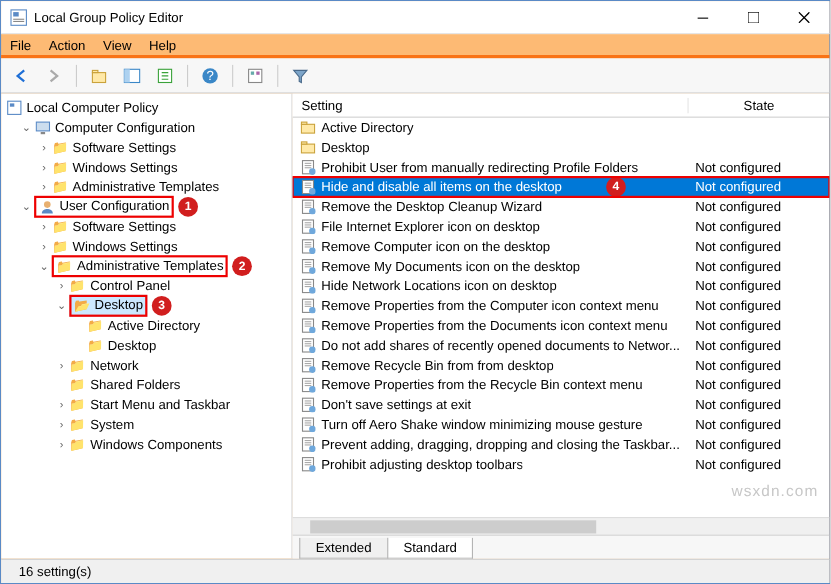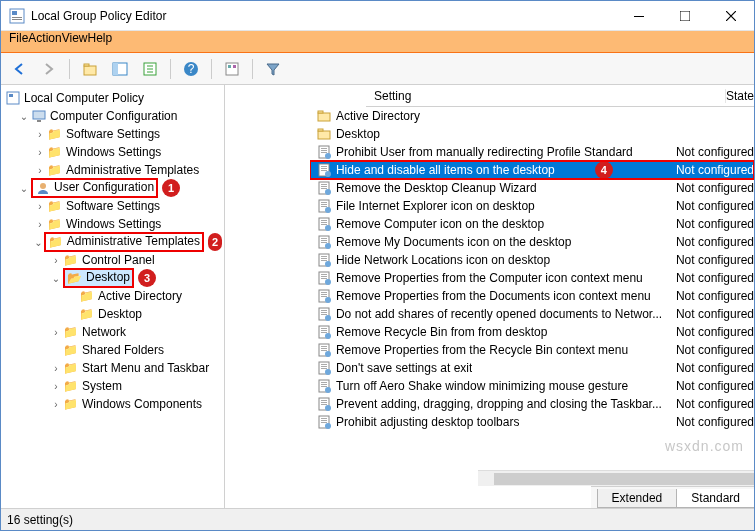--- a/index.html
+++ b/index.html
@@ -3,53 +3,53 @@
 <meta charset="utf-8">
 <style>
   * { box-sizing: border-box; margin: 0; padding: 0; font-family: "Segoe UI", Tahoma, sans-serif; font-size: 12px; }
   body { background: #fff; width: 755px; height: 531px; overflow: hidden; }
   .window { width: 755px; height: 531px; border: 1px solid #5a8ac6; display: flex; flex-direction: column; background: #fdba74; }
   .titlebar { height: 30px; background: #fff; display: flex; align-items: center; padding-left: 8px; border-bottom: 1px solid #e5e5e5; }
   .titlebar .app-icon { margin-right: 6px; display:flex; }
   .titlebar .title { flex: 1; font-size: 12px; color: #000; }
   .winbtns { display: flex; height: 100%; }
   .winbtn { width: 46px; display: flex; align-items: center; justify-content: center; color: #333; }
-  .menubar { height: 22px; display: flex; align-items: flex-start; padding-left: 8px; border-bottom: 1px solid #f97316; }
+  .menubar { height: 22px; display: flex; align-items: center; padding-left: 8px; border-bottom: 3px solid #f97316; gap: 16px; }
   .menubar span { font-size: 12px; color: #000; }
   .toolbar { height: 32px; display: flex; align-items: center; padding: 0 6px; gap: 6px; border-bottom: 1px solid #d0d0d0; background: #f7f7f7; }
   .toolbar .sep { width: 1px; height: 20px; background: #ccc; margin: 0 2px; }
   .ticon { width: 24px; height: 24px; display: flex; align-items: center; justify-content: center; border: 1px solid transparent; }
   .body { flex: 1; display: flex; overflow: hidden; }
-  .tree { width: 224px; border-right: 1px solid #d0d0d0; padding: 4px 2px; overflow: auto; background: #fff; }
+  .tree { width: 265px; border-right: 1px solid #d0d0d0; padding: 4px 2px; overflow: auto; background: #fff; }
   .tree-row { display: flex; align-items: center; height: 18px; white-space: nowrap; }
   .tw { width: 14px; display:flex; align-items:center; justify-content:center; font-size:10px; color:#666; }
   .ic { width: 16px; height: 16px; margin-right: 3px; display:flex; align-items:center; justify-content:center; }
   .lbl { font-size: 12px; }
   .ind0 { padding-left: 2px; } .ind1 { padding-left: 14px; } .ind2 { padding-left: 30px; }
   .ind3 { padding-left: 46px; } .ind4 { padding-left: 62px; }
   .hl-red { border: 2px solid #e00; padding: 0 2px; display: inline-flex; }
   .hl-sel { background: #cce8ff; }
   .badge { width: 18px; height: 18px; border-radius: 9px; color: #fff; font-weight: bold; font-size: 11px; display: flex; align-items: center; justify-content: center; margin-left: 4px; }
   .b1 { background: #d11e1e; } .b2 { background: #d11e1e; } .b3 { background: #d11e1e; } .b4 { background: #d11e1e; }
-  .rightpane { flex: 1; display: flex; flex-direction: column; background:#fff;align-items:flex-end; }
+  .rightpane { flex: 1; display: flex; flex-direction: column; background:#fff; }
   .colhdr { height: 22px; display: flex; align-items: center; border-bottom: 1px solid #d0d0d0; background: #fff; }
   .colhdr .ch1 { width: 360px; padding-left: 8px; font-size: 12px; border-right: 1px solid #e5e5e5; }
   .colhdr .ch2 { flex: 1; text-align: center; font-size: 12px; }
   .list { flex: 1; overflow: auto; position: relative; padding-bottom: 18px; }
   .row { display: flex; align-items: center; height: 18px; }
   .row .c1 { width: 360px; display: flex; align-items: center; padding-left: 6px; overflow: hidden; white-space: nowrap; }
   .row .c1 .ricon { width: 16px; height: 16px; margin-right: 4px; display:flex; align-items:center; justify-content:center; flex-shrink:0; }
   .row .c1 .t { overflow: hidden; text-overflow: ellipsis; }
   .row .c2 { flex: 1; padding-left: 6px; white-space: nowrap; }
   .row.sel { background: #0078d7; color: #fff; outline: 2px solid #e00; outline-offset: -1px; }
   .row.sel .t, .row.sel .c2 { color: #fff; }
   .tabs { height: 22px; display: flex; align-items: flex-end; padding-left: 6px; border-top: 1px solid #d0d0d0; background:#f7f7f7; }
   .tab { padding: 2px 14px; font-size: 12px; border: 1px solid #b4b4b4; border-top: none; background: #fff; margin-right: -1px; position: relative; }
   .tab.inactive { background: #f0f0f0; margin-top: 10px; }
-  .status { height: 22px; border-top: 1px solid #d0d0d0; display: flex; align-items: center; padding-left: 6px; font-size: 12px; background: #f0f0f0; }
+  .status { height: 22px; border-top: 1px solid #d0d0d0; display: flex; align-items: center; padding-left: 16px; font-size: 12px; background: #f0f0f0; }
   .watermark { position: absolute; right: 10px; bottom: 16px; color: #c7c7c7; font-size: 14px; letter-spacing: 1px; pointer-events:none;margin-top:23px; }
   .hscroll { height: 16px; background: #f0f0f0; border-top:1px solid #ddd; display:flex; align-items:center; }
   .hscroll .thumb { width: 260px; height: 12px; background: #cdcdcd; margin-left: 16px; }
 </style>
 </head>
 <body>
 
 <div class="window">
 
   <div class="titlebar">
@@ -297,21 +297,21 @@
             <div class="c1">
               <span class="ricon">
                 <svg width="14" height="14">
                   <rect x="2" y="1" width="10" height="12" fill="#fff" stroke="#888"></rect>
                   <rect x="4" y="3" width="6" height="1" fill="#aaa"></rect>
                   <rect x="4" y="5" width="6" height="1" fill="#aaa"></rect>
                   <rect x="4" y="7" width="6" height="1" fill="#aaa"></rect>
                   <circle cx="11" cy="11" r="3" fill="#6fa8dc"></circle>
                 </svg>
               </span>
-              <span class="t">Prohibit User from manually redirecting Profile Standard</span>
+              <span class="t">Prohibit User from manually redirecting Profile Folders</span>
             </div>
             <div class="c2">Not configured</div>
           </div>
           <div class="row sel">
             <div class="c1">
               <span class="ricon">
                 <svg width="14" height="14">
                   <rect x="2" y="1" width="10" height="12" fill="#fff" stroke="#888"></rect>
                   <rect x="4" y="3" width="6" height="1" fill="#aaa"></rect>
                   <rect x="4" y="5" width="6" height="1" fill="#aaa"></rect>

